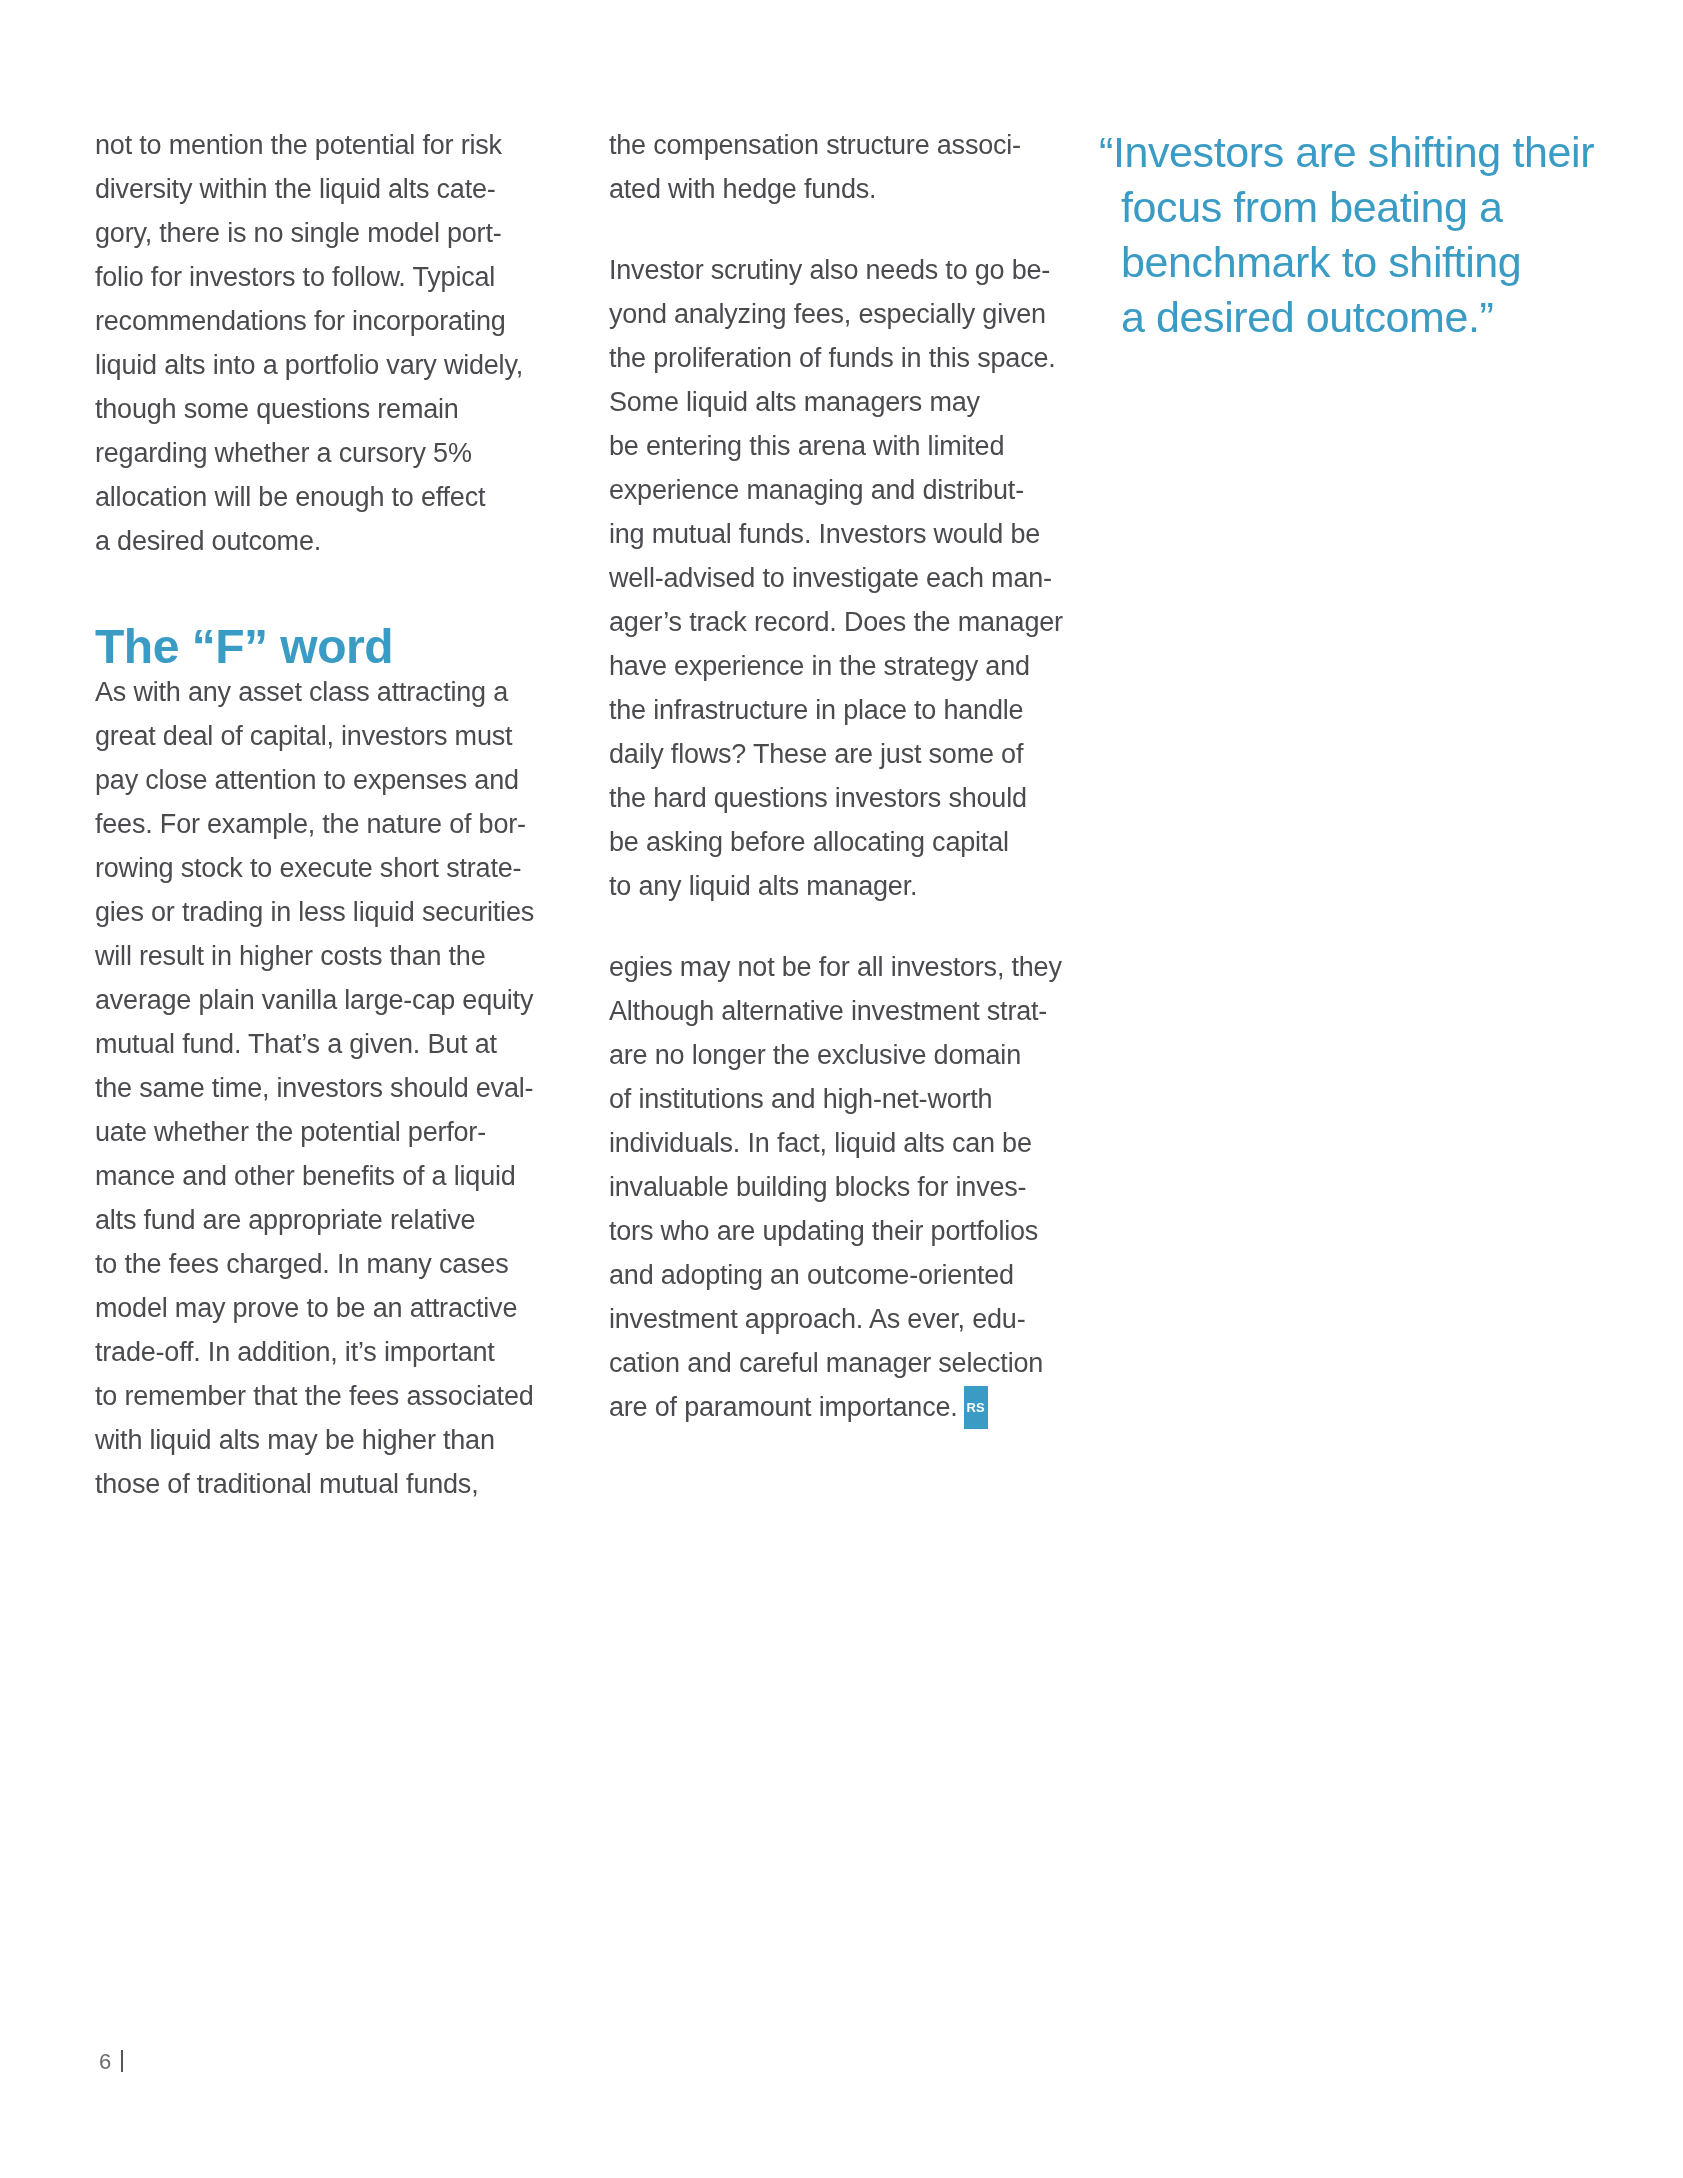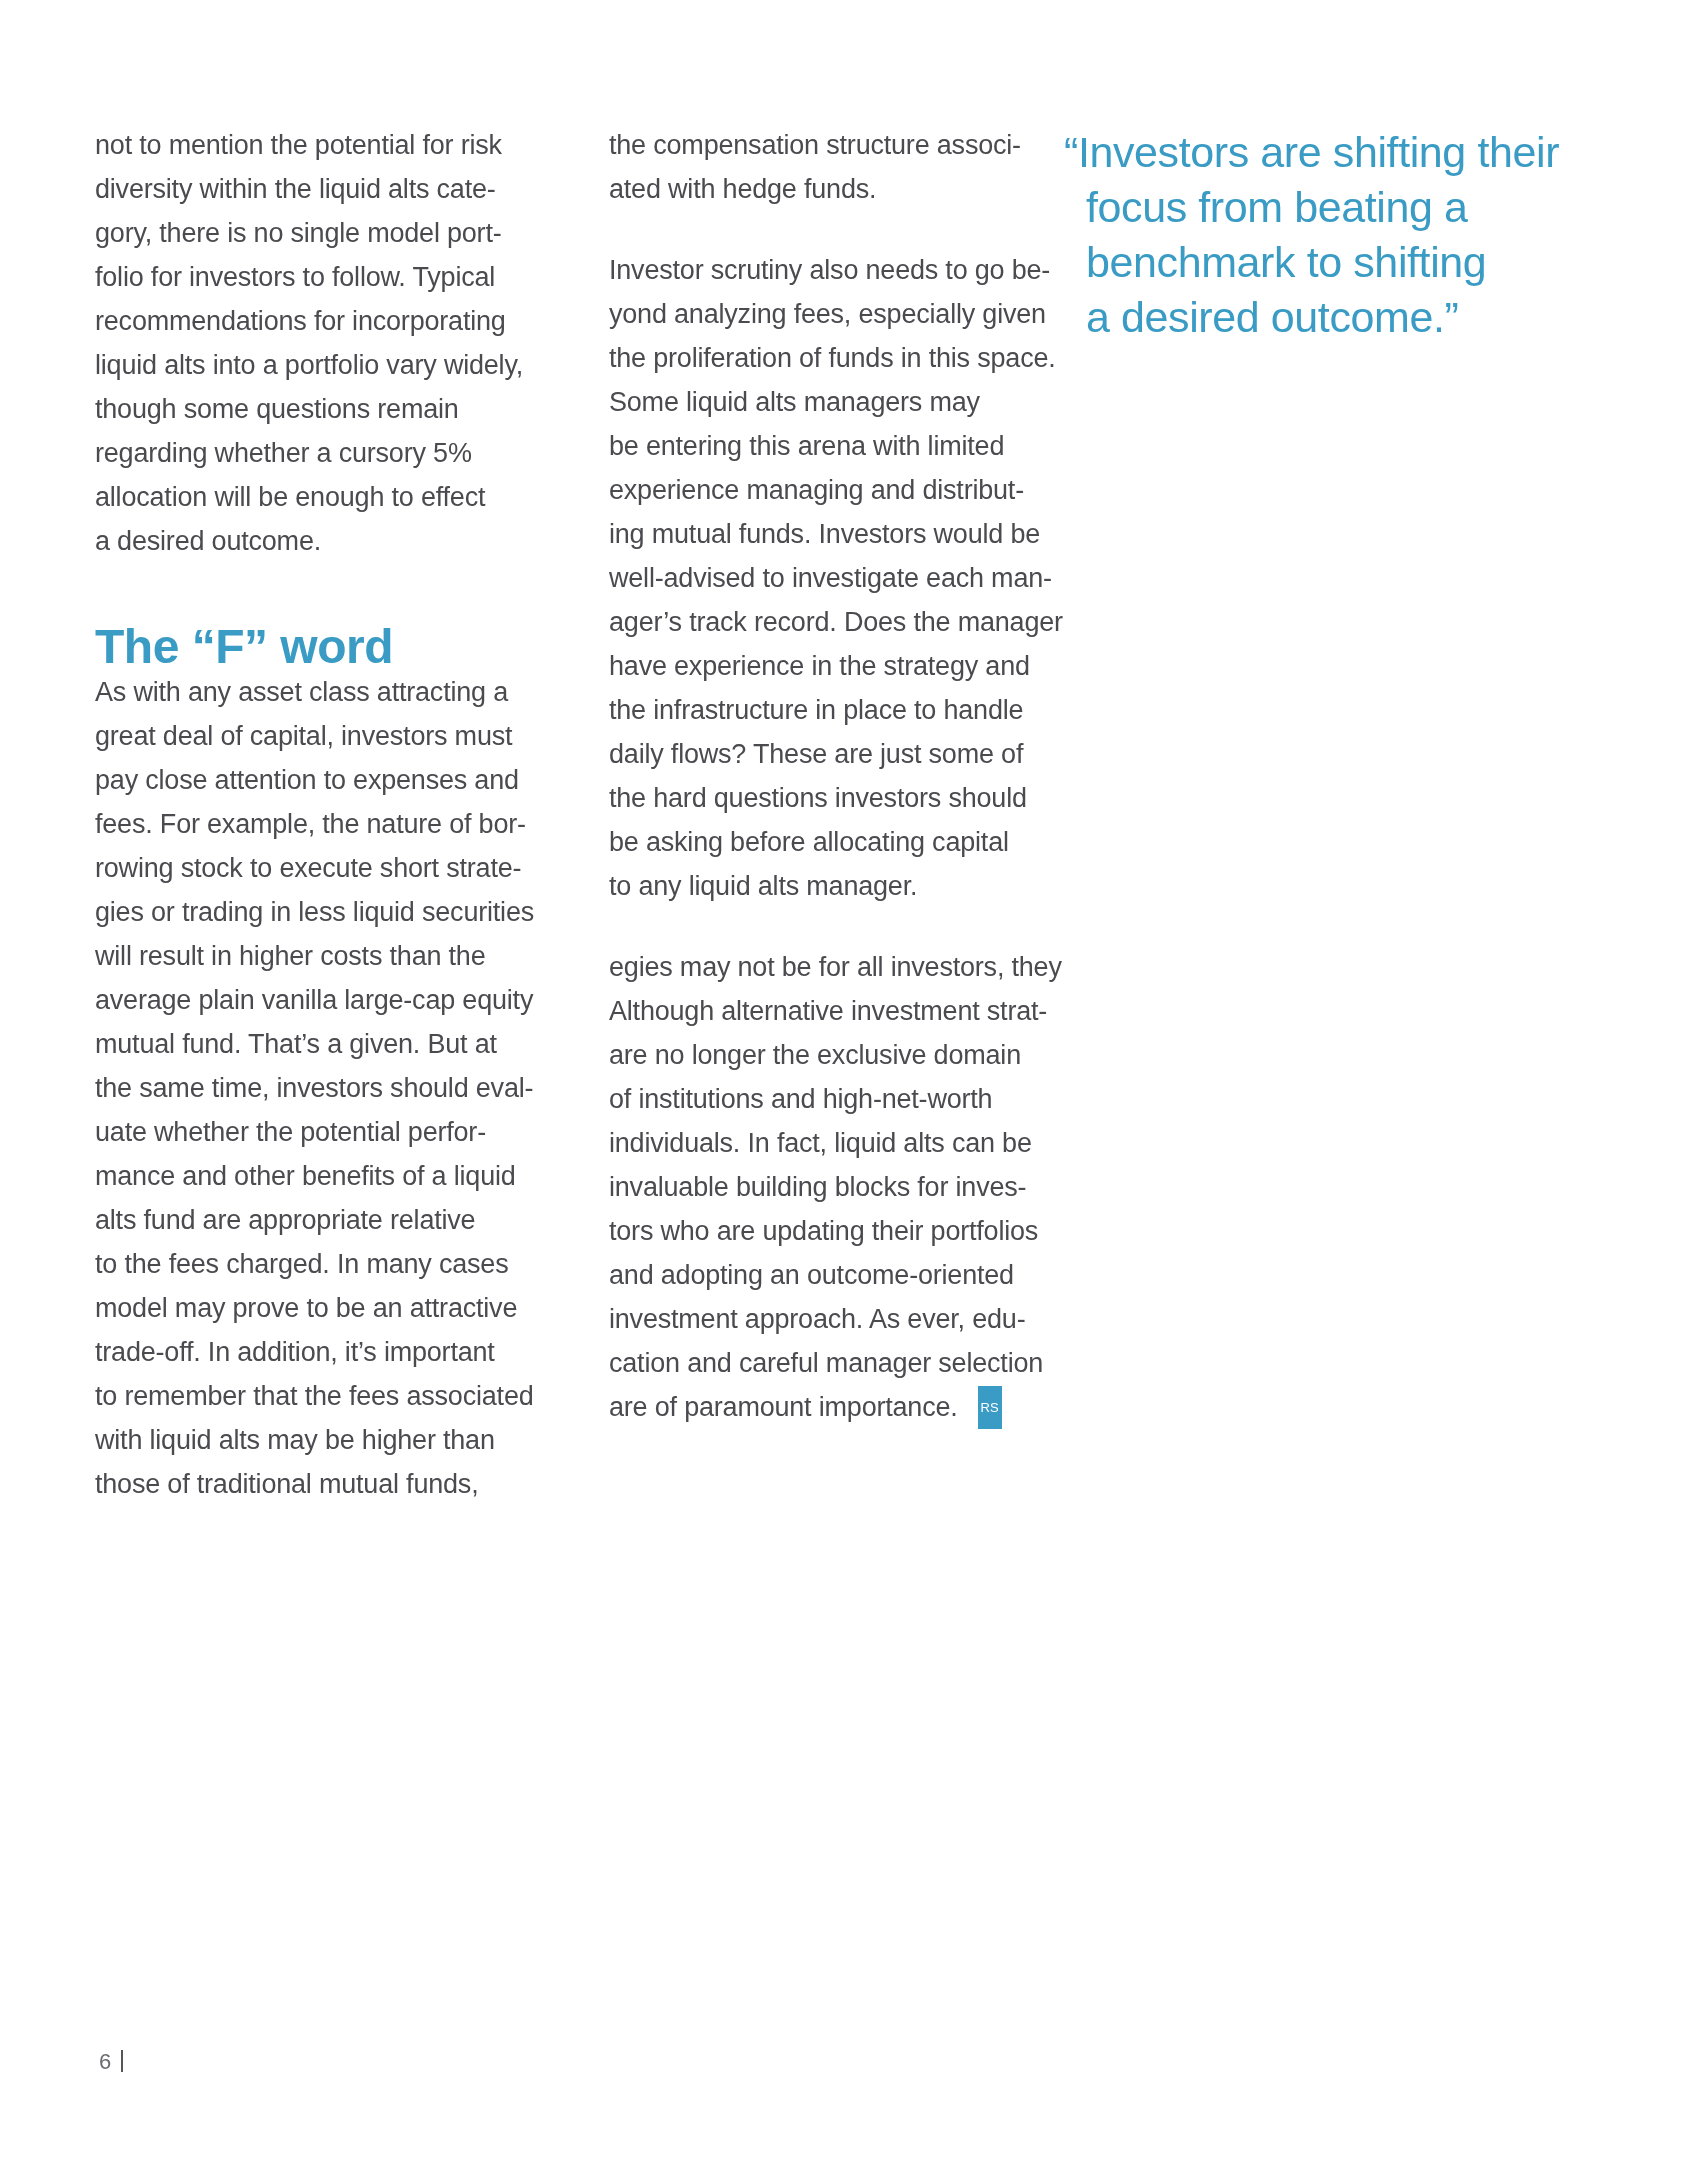--- a/index.html
+++ b/index.html
@@ -6,26 +6,26 @@
   body { width: 1683px; height: 2178px; position: relative; overflow: hidden;
          font-family: "Liberation Sans", sans-serif; color: #4a4a4f; }
   .col { position: absolute; top: 123px; font-size: 27px; line-height: 44px;
          font-weight: normal; letter-spacing: -0.2px; }
   .col1 { left: 95px; width: 475px; }
   .col2 { left: 609px; width: 475px; }
   .line { display: block; white-space: nowrap; }
   .para-gap { display: block; height: 37px; }
   .heading { display: block; color: #3a9bc4; font-size: 48px; line-height: 50px;
              margin-top: 59px; margin-bottom: -2px; white-space: nowrap; letter-spacing: -0.5px; }
-  .quote { position: absolute; left: 1064px; top: 125px; color: #3a9bc4;
+  .quote { position: absolute; left: 1099px; top: 125px; color: #3a9bc4;
            font-size: 43px; line-height: 55px; letter-spacing: -0.4px; }
   .quote .qline { display: block; white-space: nowrap; padding-left: 22px; }
   .quote .qline.first { padding-left: 0; }
-  .badge { display: inline-block; background: #3a9bc4; color: #fff; font-weight: normal;
-           font-size: 13px; line-height: 15px; padding: 14px 3px; margin-left: 20px;
+  .badge { display: inline-block; background: #3a9bc4; color: #fff; font-weight: bold;
+           font-size: 13px; line-height: 15px; padding: 14px 3px; margin-left: 6px;
            vertical-align: 4px; letter-spacing: 0; }
   .footer { position: absolute; left: 99px; top: 2049px; font-size: 22px; color: #6b6b70; }
   .footer .bar { display: inline-block; width: 1.5px; height: 22px; background: #55555a;
                  margin-left: 10px; vertical-align: -3px; }
 </style>
 </head>
 <body>
 
 <div class="col col1">
   <div>

